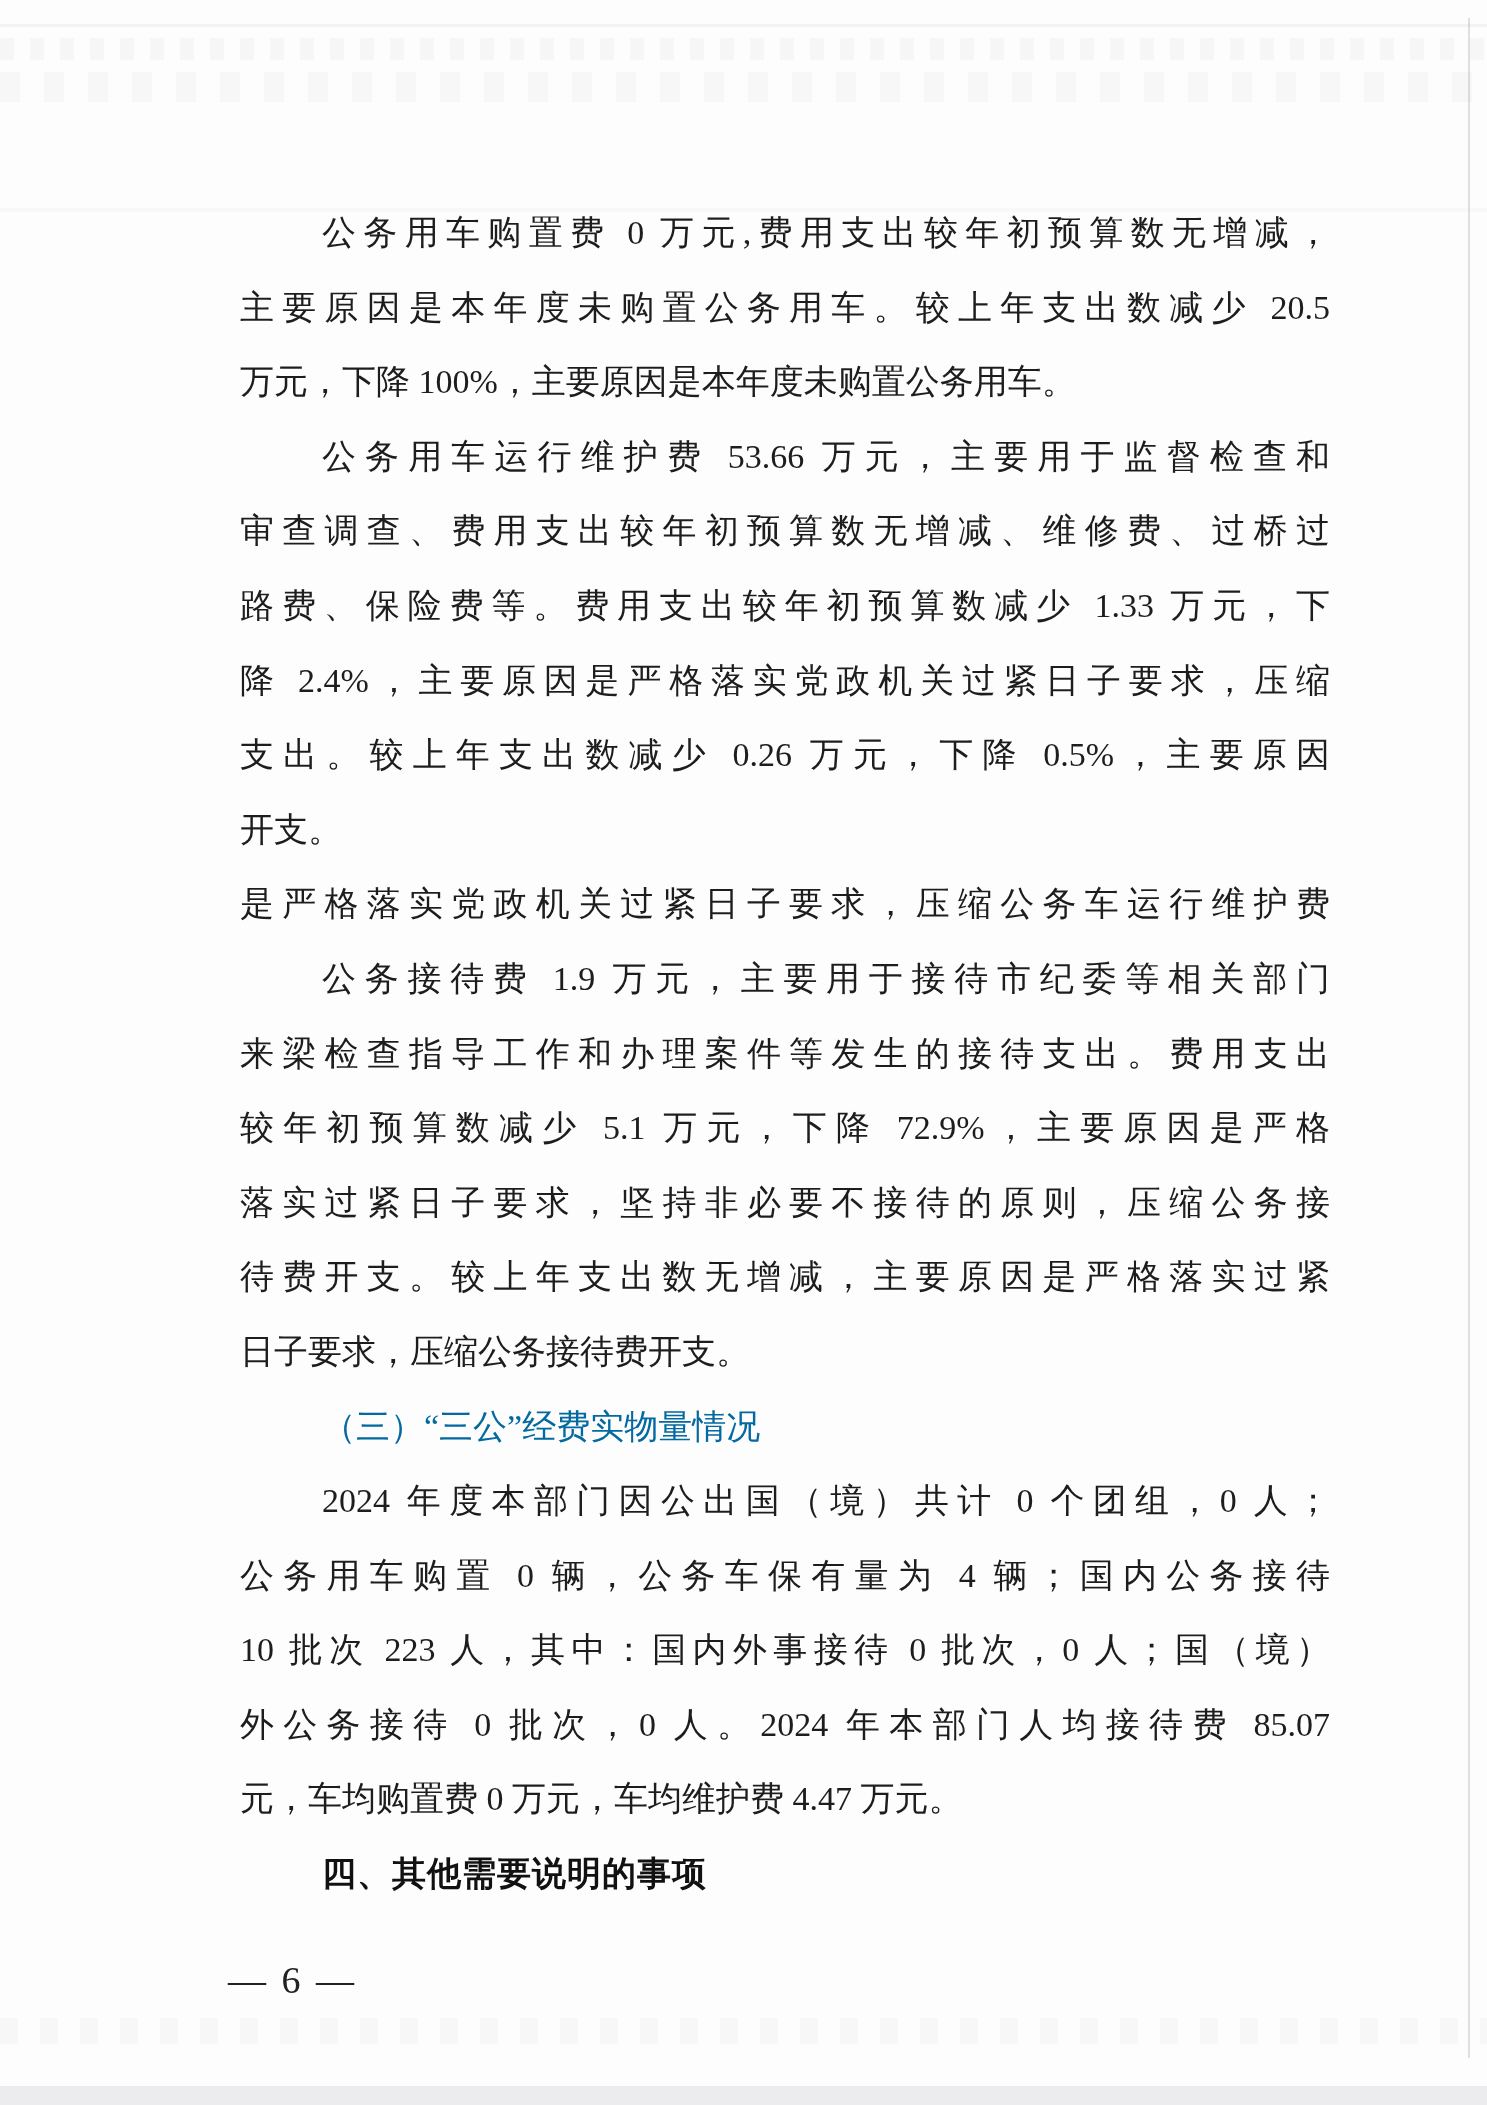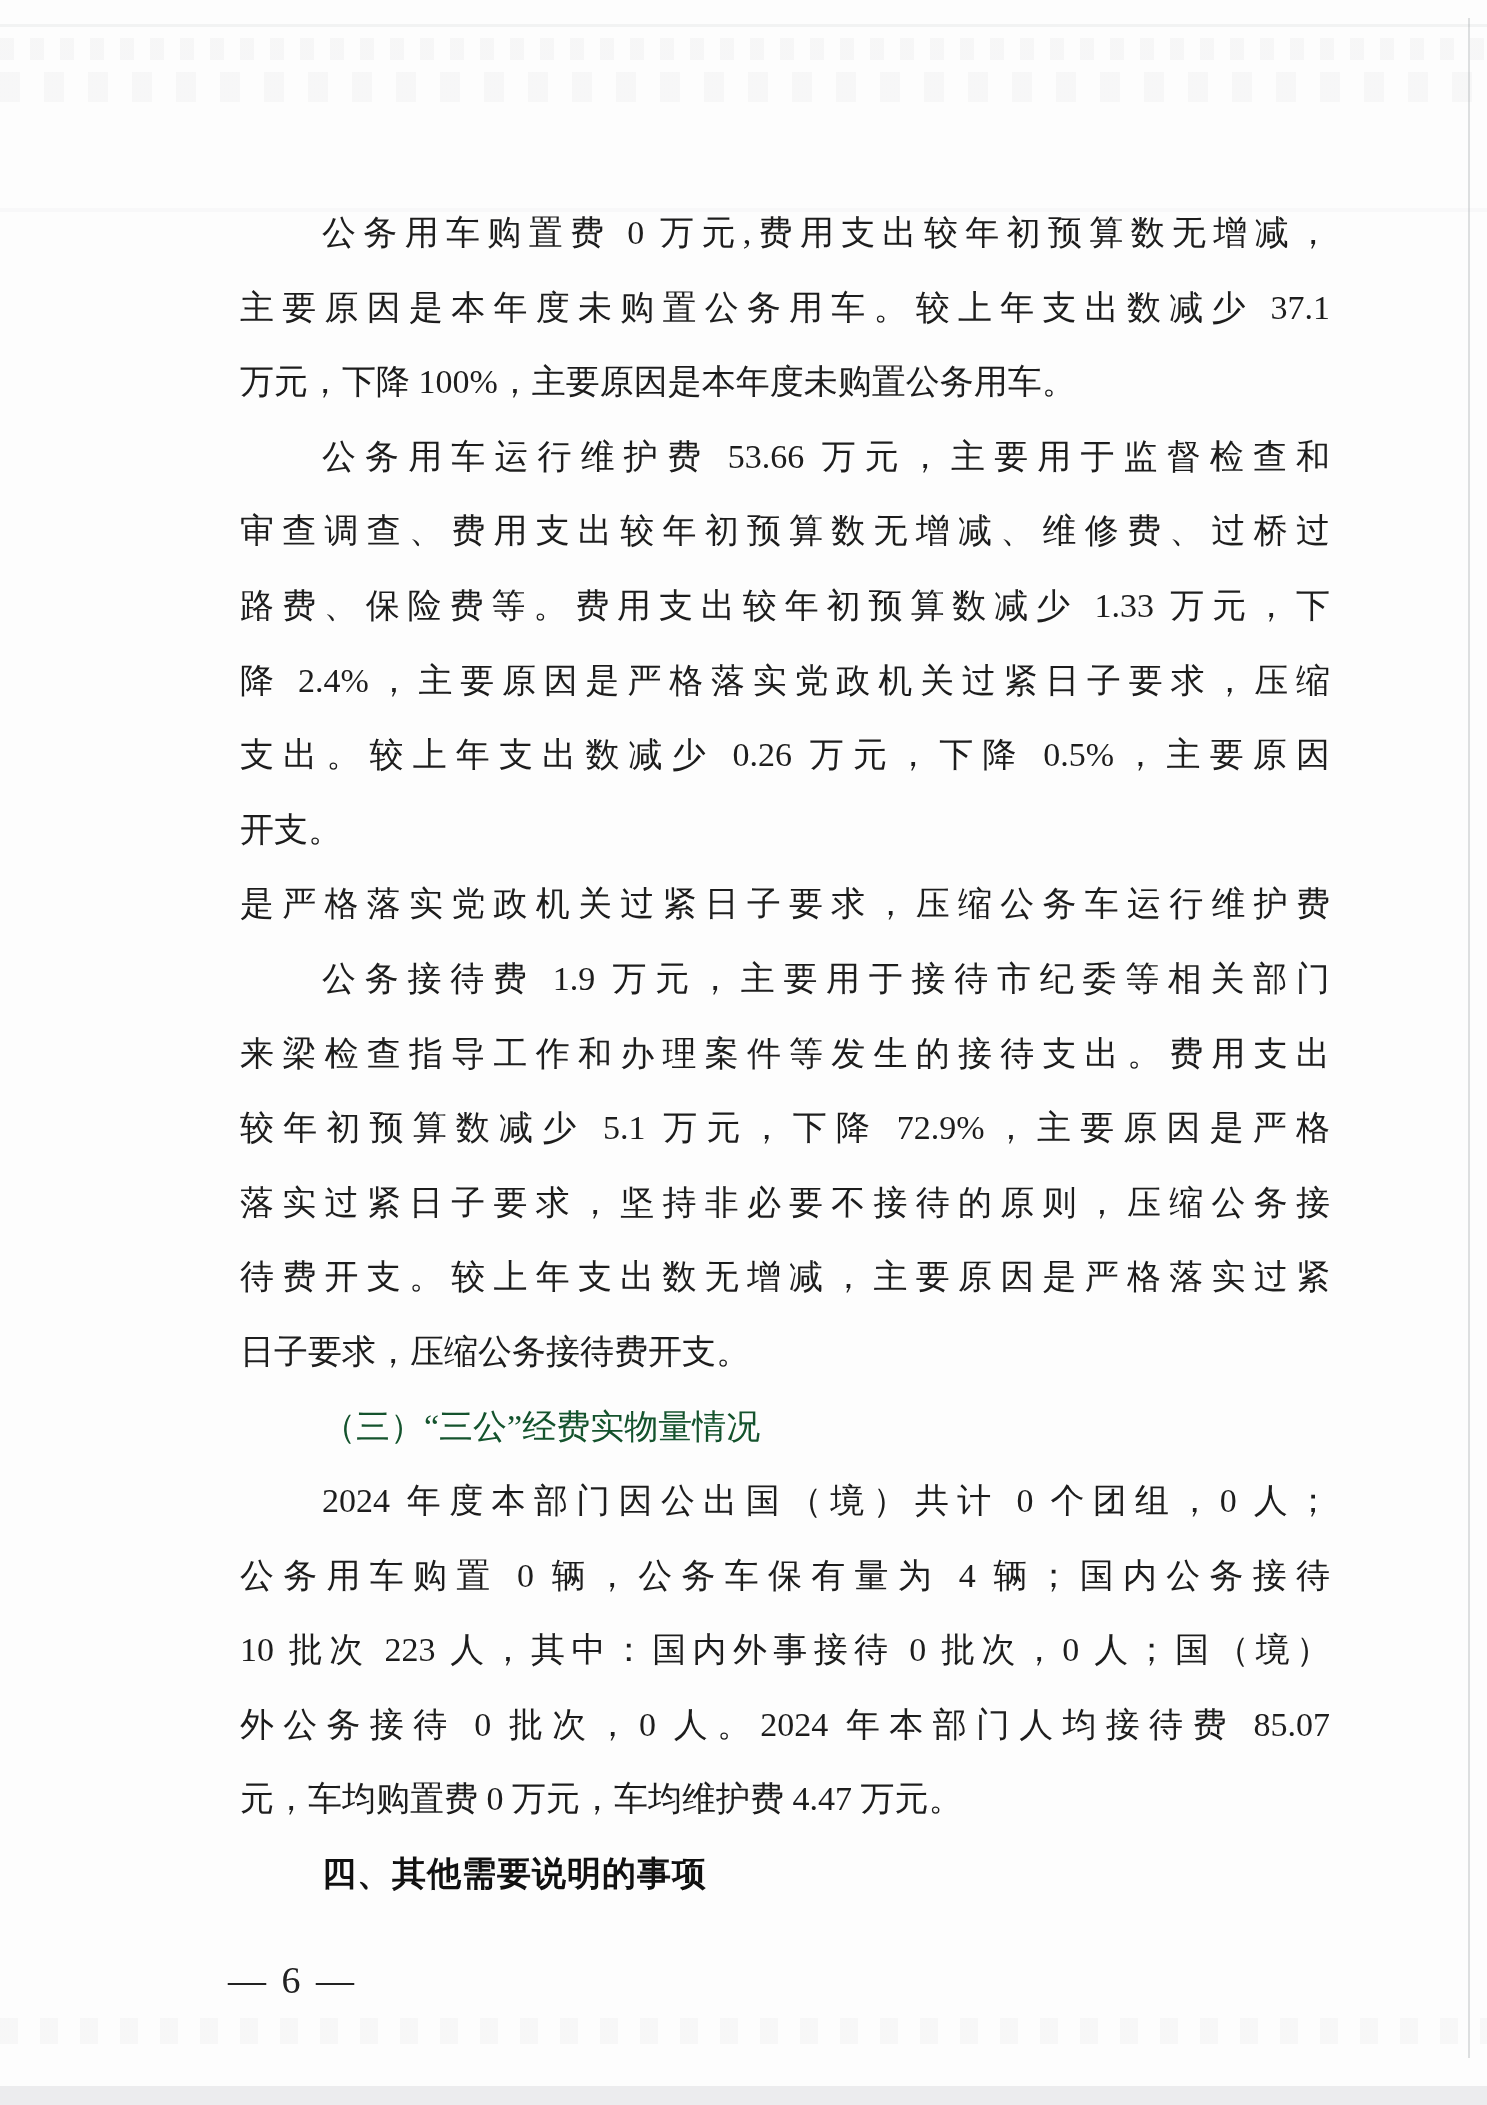--- a/index.html
+++ b/index.html
@@ -48,21 +48,21 @@
   .line {
     font-size: 34px;
     line-height: 74.6px;
     height: 74.6px;
     overflow: hidden;
     text-align: justify;
   }
   .line.fill { text-align-last: justify; }
   .line.no-fill { text-align: left; text-align-last: left; }
   .line.indent { text-indent: 82px; }
-  .line.h-kai { color: #14532d; }
+  .line.h-kai { color: #0369a1; }
   .line.h-bold {
     font-family: Liberation Serif, serif;
     font-weight: 700;
     color: #111;
     letter-spacing: 1px;
   }
   .page-number {
     position: absolute;
     left: 228px;
     top: 1958px;
@@ -80,21 +80,21 @@
   <div class="scan-band band-a"></div>
   <div class="scan-band band-b"></div>
   <div class="scan-band band-c"></div>
   <div class="scan-band band-d"></div>
   <div class="scan-band band-e"></div>
   <div class="scan-band band-f"></div>
   <div class="vline"></div>
 
   <div class="text-block">
       <div class="line fill indent">公务用车购置费 0 万元,费用支出较年初预算数无增减，</div>
-      <div class="line fill">主要原因是本年度未购置公务用车。较上年支出数减少 37.1</div>
+      <div class="line fill">主要原因是本年度未购置公务用车。较上年支出数减少 20.5</div>
       <div class="line no-fill">万元，下降 100%，主要原因是本年度未购置公务用车。</div>
       <div class="line fill indent">公务用车运行维护费 53.66 万元，主要用于监督检查和</div>
       <div class="line fill">审查调查、费用支出较年初预算数无增减、维修费、过桥过</div>
       <div class="line fill">路费、保险费等。费用支出较年初预算数减少 1.33 万元，下</div>
       <div class="line fill">降 2.4%，主要原因是严格落实党政机关过紧日子要求，压缩</div>
       <div class="line fill">支出。较上年支出数减少 0.26 万元，下降 0.5%，主要原因</div>
       <div class="line no-fill">开支。</div>
       <div class="line fill">是严格落实党政机关过紧日子要求，压缩公务车运行维护费</div>
       <div class="line fill indent">公务接待费 1.9 万元，主要用于接待市纪委等相关部门</div>
       <div class="line fill">来梁检查指导工作和办理案件等发生的接待支出。费用支出</div>

